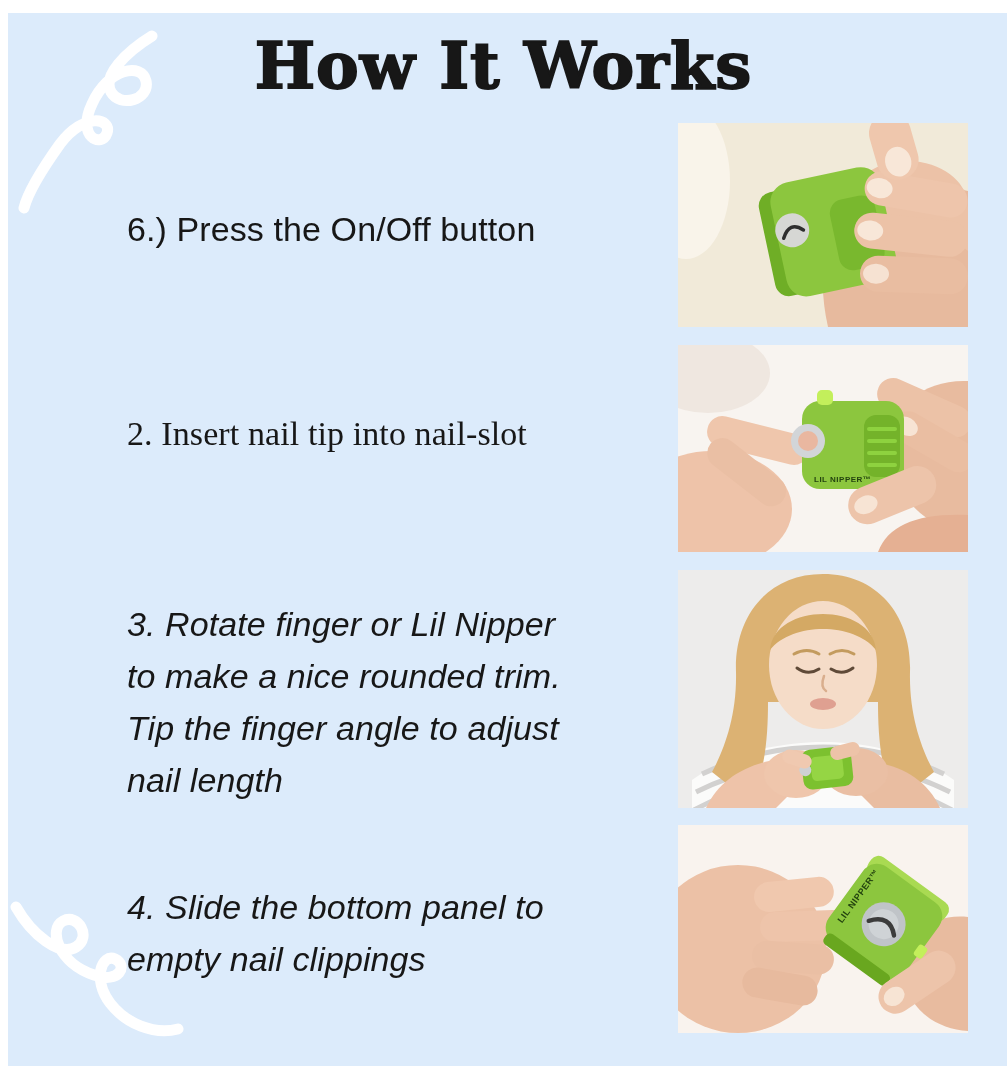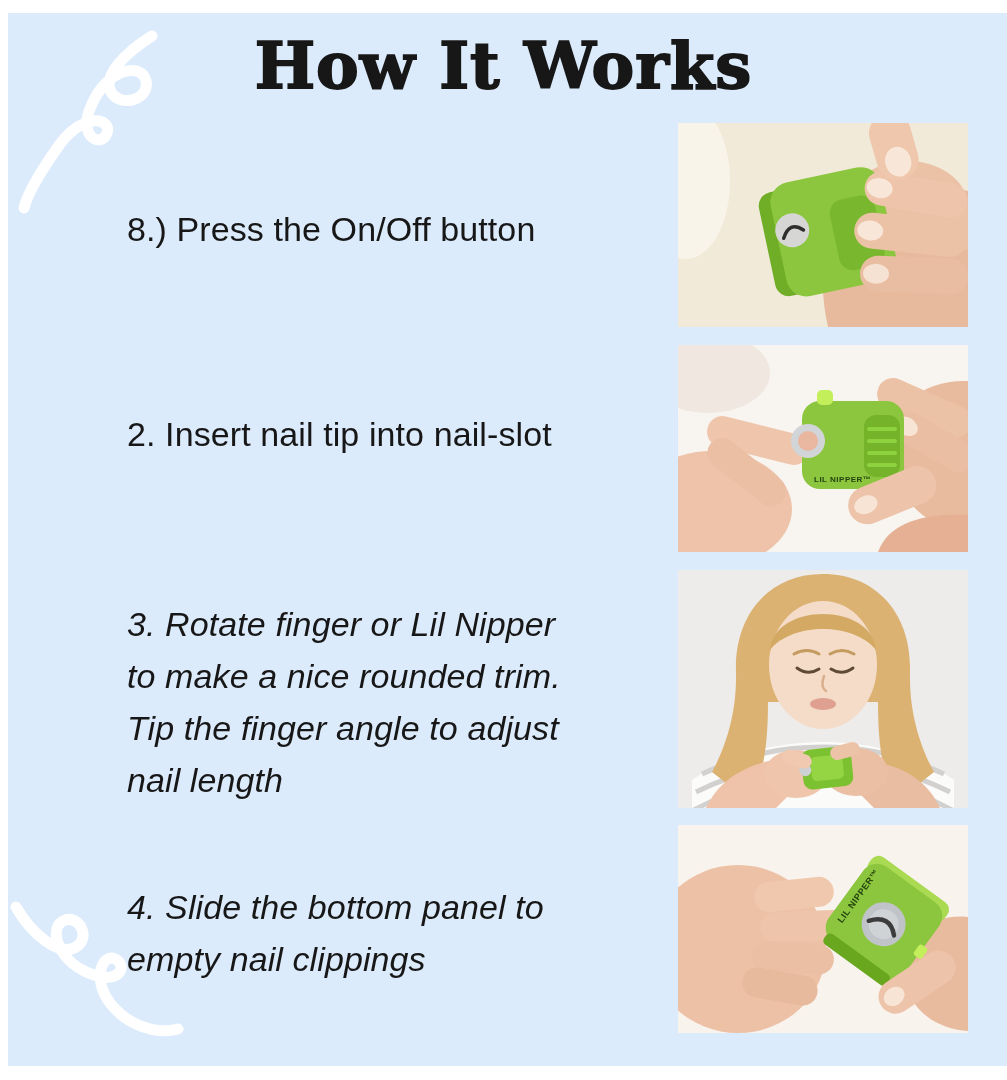--- a/index.html
+++ b/index.html
@@ -20,21 +20,21 @@
     font-weight:800;font-size:64px;line-height:1.1;letter-spacing:1px;
     color:var(--ink,#171717);
     -webkit-text-stroke:1.8px var(--ink,#171717);
   }
   .step{
     position:absolute;left:127px;width:545px;
     font-size:34px;line-height:52px;
     white-space:pre-line;letter-spacing:0.1px;
   }
   #step1{top:203px;}
-  #step2{top:408px;}
+  #step2{top:408px;font-family:Liberation Serif, serif;}
   #step3{top:598px;font-style:italic;}
   #step4{top:881px;font-style:italic;}
   .photo{
     position:absolute;left:678px;width:290px;overflow:hidden;
     background:#8b5cf6;
   }
   #photo1{top:123px;height:204px;}
   #photo2{top:345px;height:207px;}
   #photo3{top:570px;height:238px;}
   #photo4{top:825px;height:208px;}
@@ -51,21 +51,21 @@
 
 <svg id="sq-top" class="squiggle" width="160" height="190" viewBox="0 0 160 190">
   <path d="M138,12 C112,28 88,52 97,68 C106,84 136,76 132,57 C128,38 94,44 78,80 C62,114 88,124 93,109 C98,94 70,88 46,120 C26,148 14,168 10,184" fill="none" stroke="#ffffff" stroke-width="11" stroke-linecap="round"></path>
 </svg>
 <svg id="sq-bottom" class="squiggle" width="180" height="160" viewBox="0 0 180 160">
   <path d="M10,14 C26,42 54,64 70,54 C86,44 72,20 57,28 C42,36 52,70 88,82 C114,91 122,72 109,66 C96,60 86,86 104,110 C120,131 148,142 172,136" fill="none" stroke="#ffffff" stroke-width="11" stroke-linecap="round"></path>
 </svg>
 
 <h1 class="title">How It Works</h1>
 
-<div class="step" id="step1">8.) Press the On/Off button</div>
+<div class="step" id="step1">6.) Press the On/Off button</div>
 <div class="step" id="step2">2. Insert nail tip into nail-slot</div>
 <div class="step" id="step3">3. Rotate finger or Lil Nipper
 to make a nice rounded trim.
 Tip the finger angle to adjust
 nail length</div>
 <div class="step" id="step4">4. Slide the bottom panel to
 empty nail clippings</div>
 
 <div class="photo" id="photo1" title="hand pressing on/off button on green Lil Nipper cube">
   <svg viewBox="0 0 290 204">

